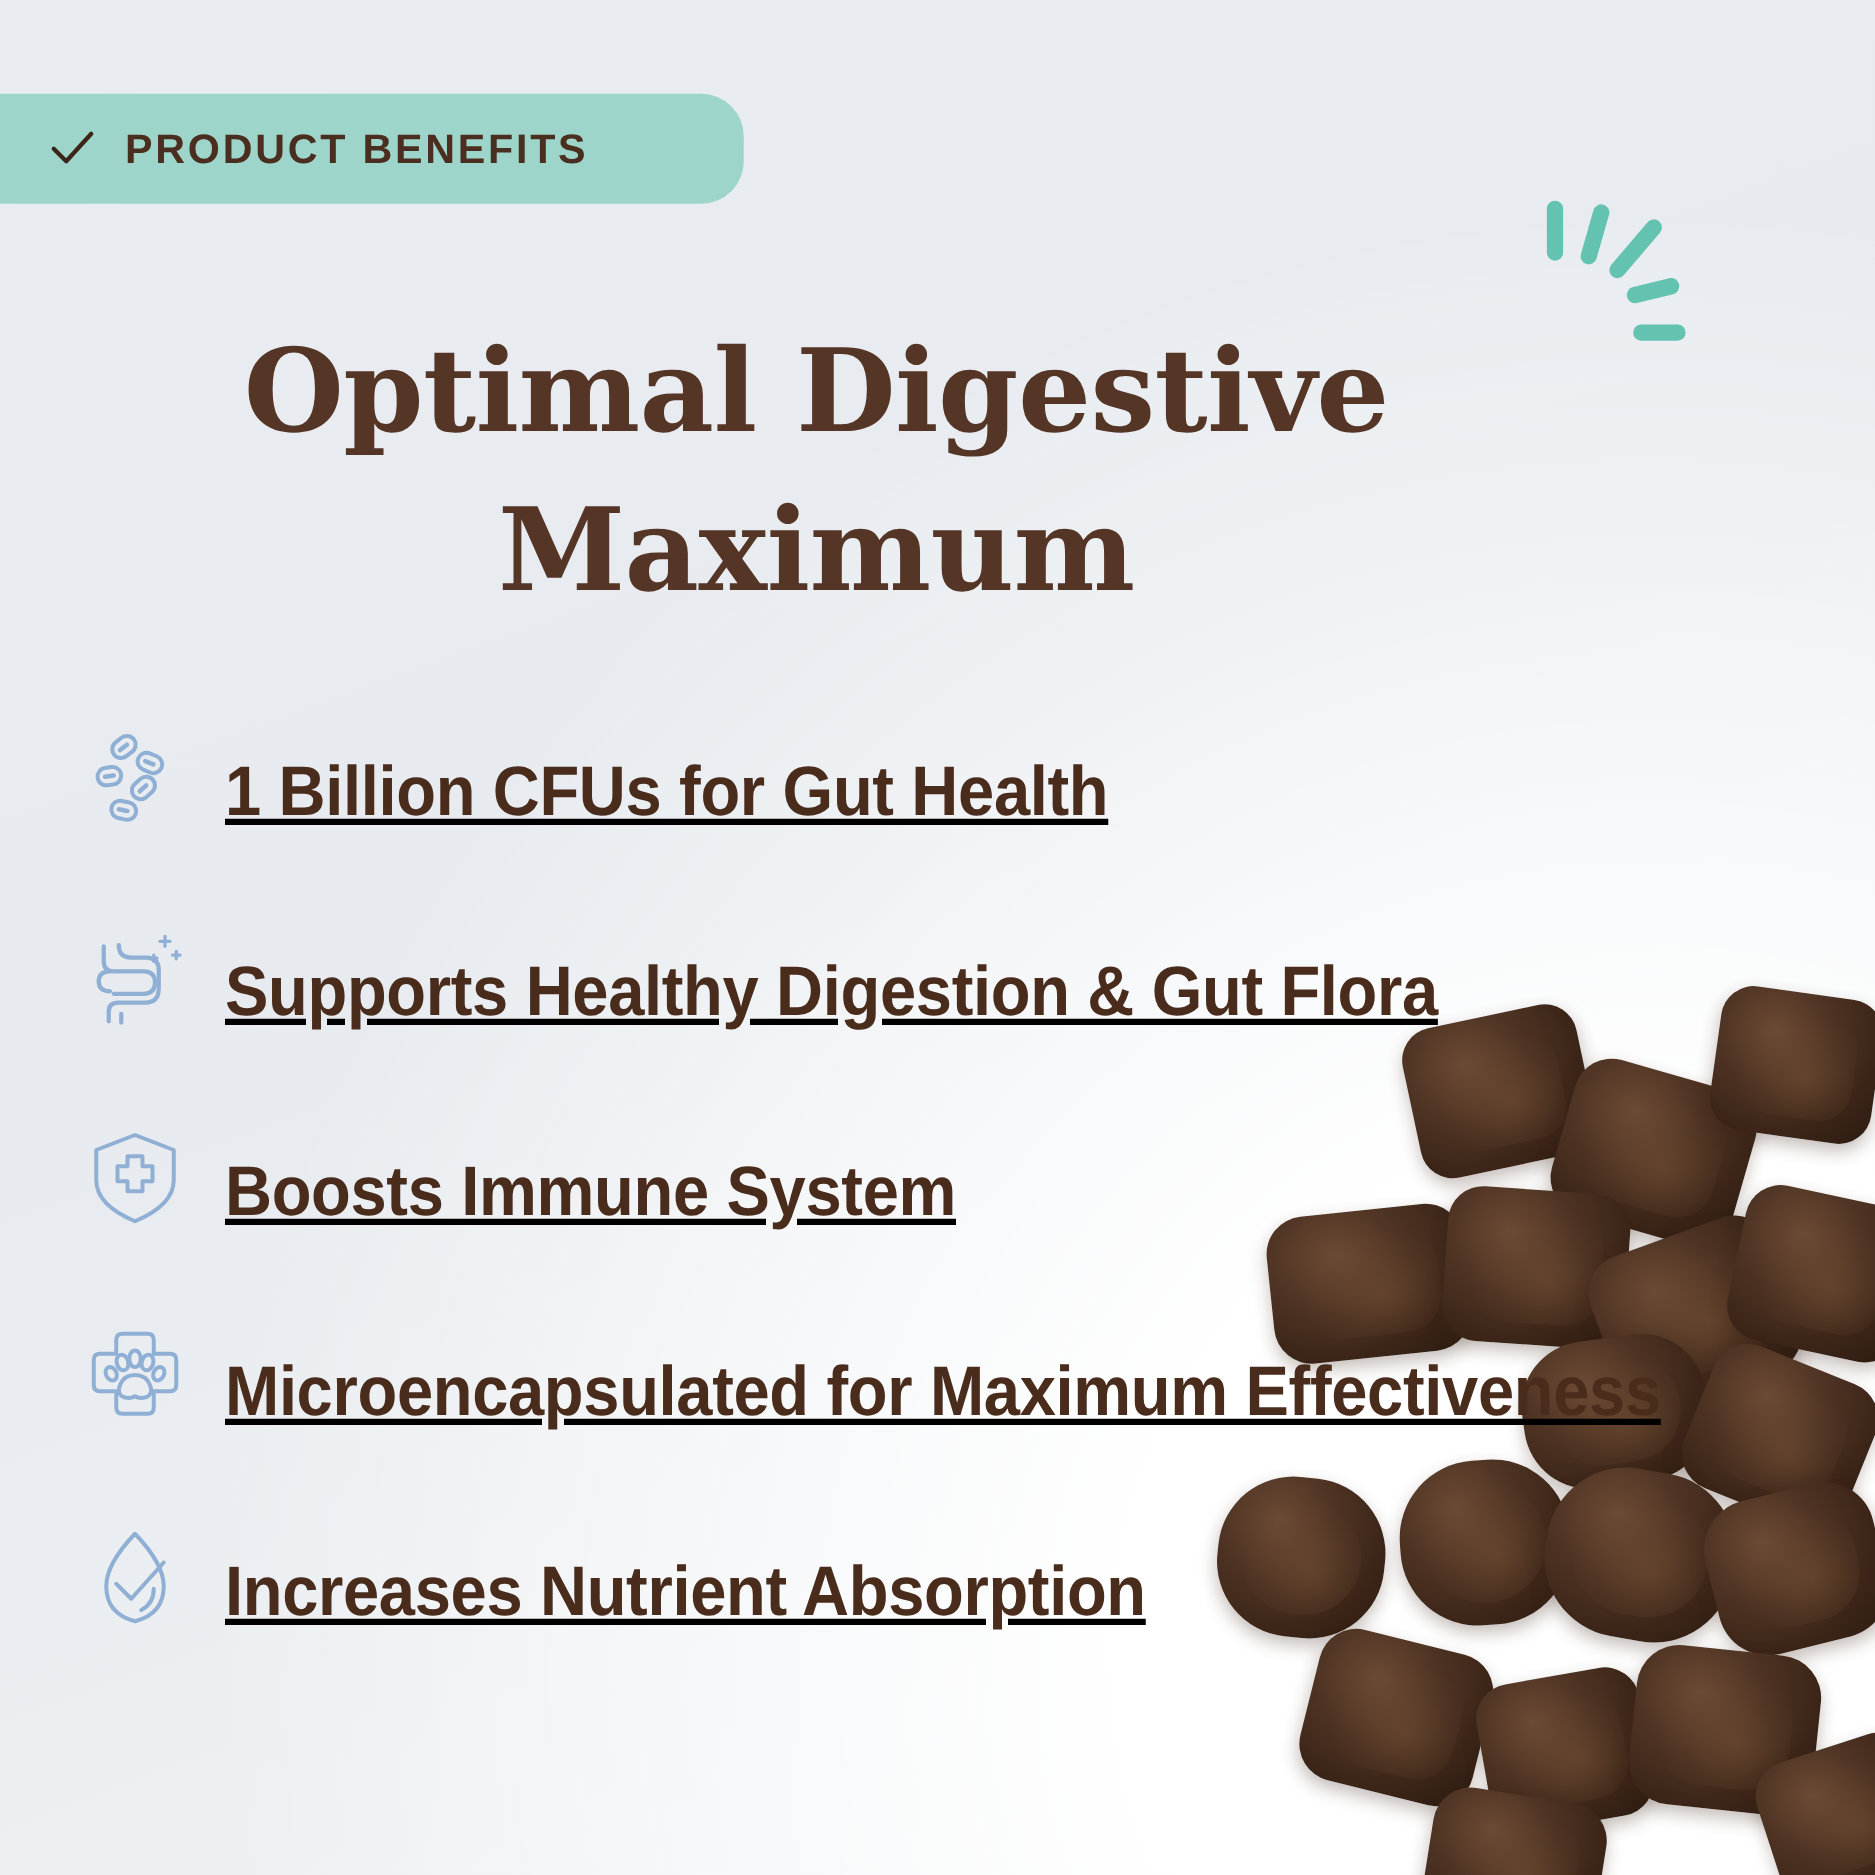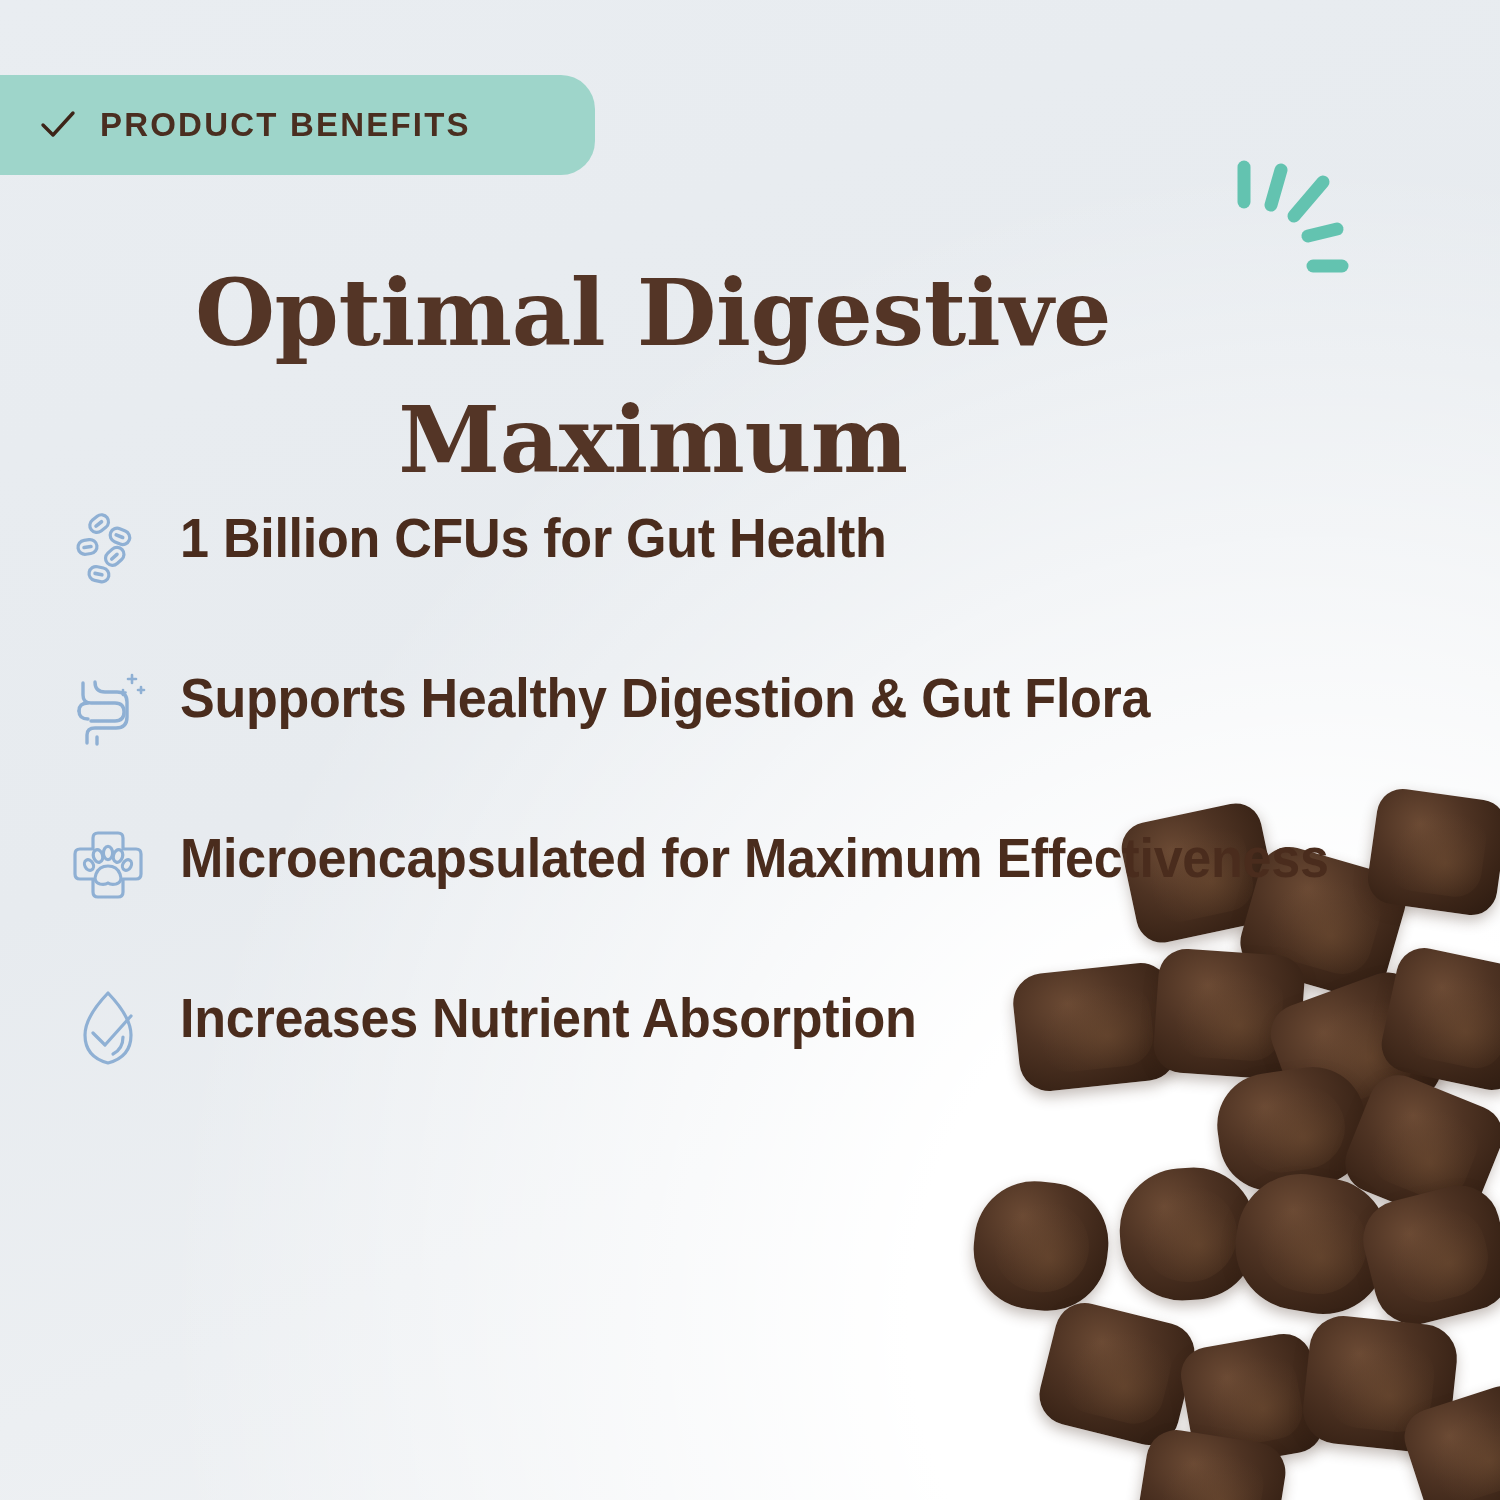--- a/index.html
+++ b/index.html
@@ -23,21 +23,21 @@
       linear-gradient(160deg, #e9edf1 0%, #e7ebef 45%, #eceff2 70%, #f2f4f6 100%);
     overflow: hidden;
   }
 
   
   #badge {
     position: absolute;
     left: 0;
     top: 75px;
     width: 595px;
-    height: 100px;
+    height: 88px;
     background: #9ed5ca;
     border-top-right-radius: 34px;
     border-bottom-right-radius: 34px;
     display: flex;
     align-items: center;
     padding-left: 38px;
     box-sizing: border-box;
   }
   #badge .check {
     width: 40px;
@@ -82,22 +82,23 @@
 
   
   #benefits {
     position: absolute;
     left: 0;
     top: 505px;
     width: 1460px;
   }
   .benefit-row {
     display: flex;
-    align-items: flex-start;
+    align-items: flex-end;
     height: 160px;
+    text-decoration: underline;
   }
   .benefit-icon {
     flex: 0 0 auto;
     width: 112px;
     margin-left: 52px;
     margin-right: 16px;
     display: flex;
     align-items: center;
     justify-content: center;
   }
@@ -218,20 +219,31 @@
             <line x1="76" y1="22" x2="76" y2="28"></line>
             <line x1="73" y1="25" x2="79" y2="25"></line>
             <line x1="58" y1="25" x2="58" y2="30"></line>
             <line x1="55.5" y1="27.5" x2="60.5" y2="27.5"></line>
           </g>
         </svg>
       </span>
       <span class="benefit-text">Supports Healthy Digestion &amp; Gut Flora</span>
     </div>
 
+    <div class="benefit-row">
+      <span class="benefit-icon">
+        <svg viewBox="0 0 86 86">
+          <g fill="none" stroke="#8fb0d4" stroke-width="3.2" stroke-linejoin="round" stroke-linecap="round">
+            <path d="M43 9 L74 21 V45 Q74 65 43 78 Q12 65 12 45 V21 Z"></path>
+            <path d="M37 26 H49 V34 H57 V46 H49 V54 H37 V46 H29 V34 H37 Z"></path>
+          </g>
+        </svg>
+      </span>
+      <span class="benefit-text">Boosts Immune System</span>
+    </div>
 
     <div class="benefit-row">
       <span class="benefit-icon">
         <svg viewBox="0 0 86 86">
           <g fill="none" stroke="#8fb0d4" stroke-width="3.2" stroke-linejoin="round" stroke-linecap="round">
             <path d="M33 8 H53 Q58 8 58 13 V24 H71 Q76 24 76 29 V49 Q76 54 71 54 H58 V67 Q58 72 53 72 H33 Q28 72 28 67 V54 H15 Q10 54 10 49 V29 Q10 24 15 24 H28 V13 Q28 8 33 8 Z"></path>
             <ellipse cx="33" cy="31" rx="4.6" ry="6.4" transform="rotate(-16 33 31)"></ellipse>
             <ellipse cx="43" cy="28" rx="4.6" ry="6.6"></ellipse>
             <ellipse cx="53" cy="31" rx="4.6" ry="6.4" transform="rotate(16 53 31)"></ellipse>
             <ellipse cx="24" cy="40" rx="4.2" ry="5.6" transform="rotate(-28 24 40)"></ellipse>

